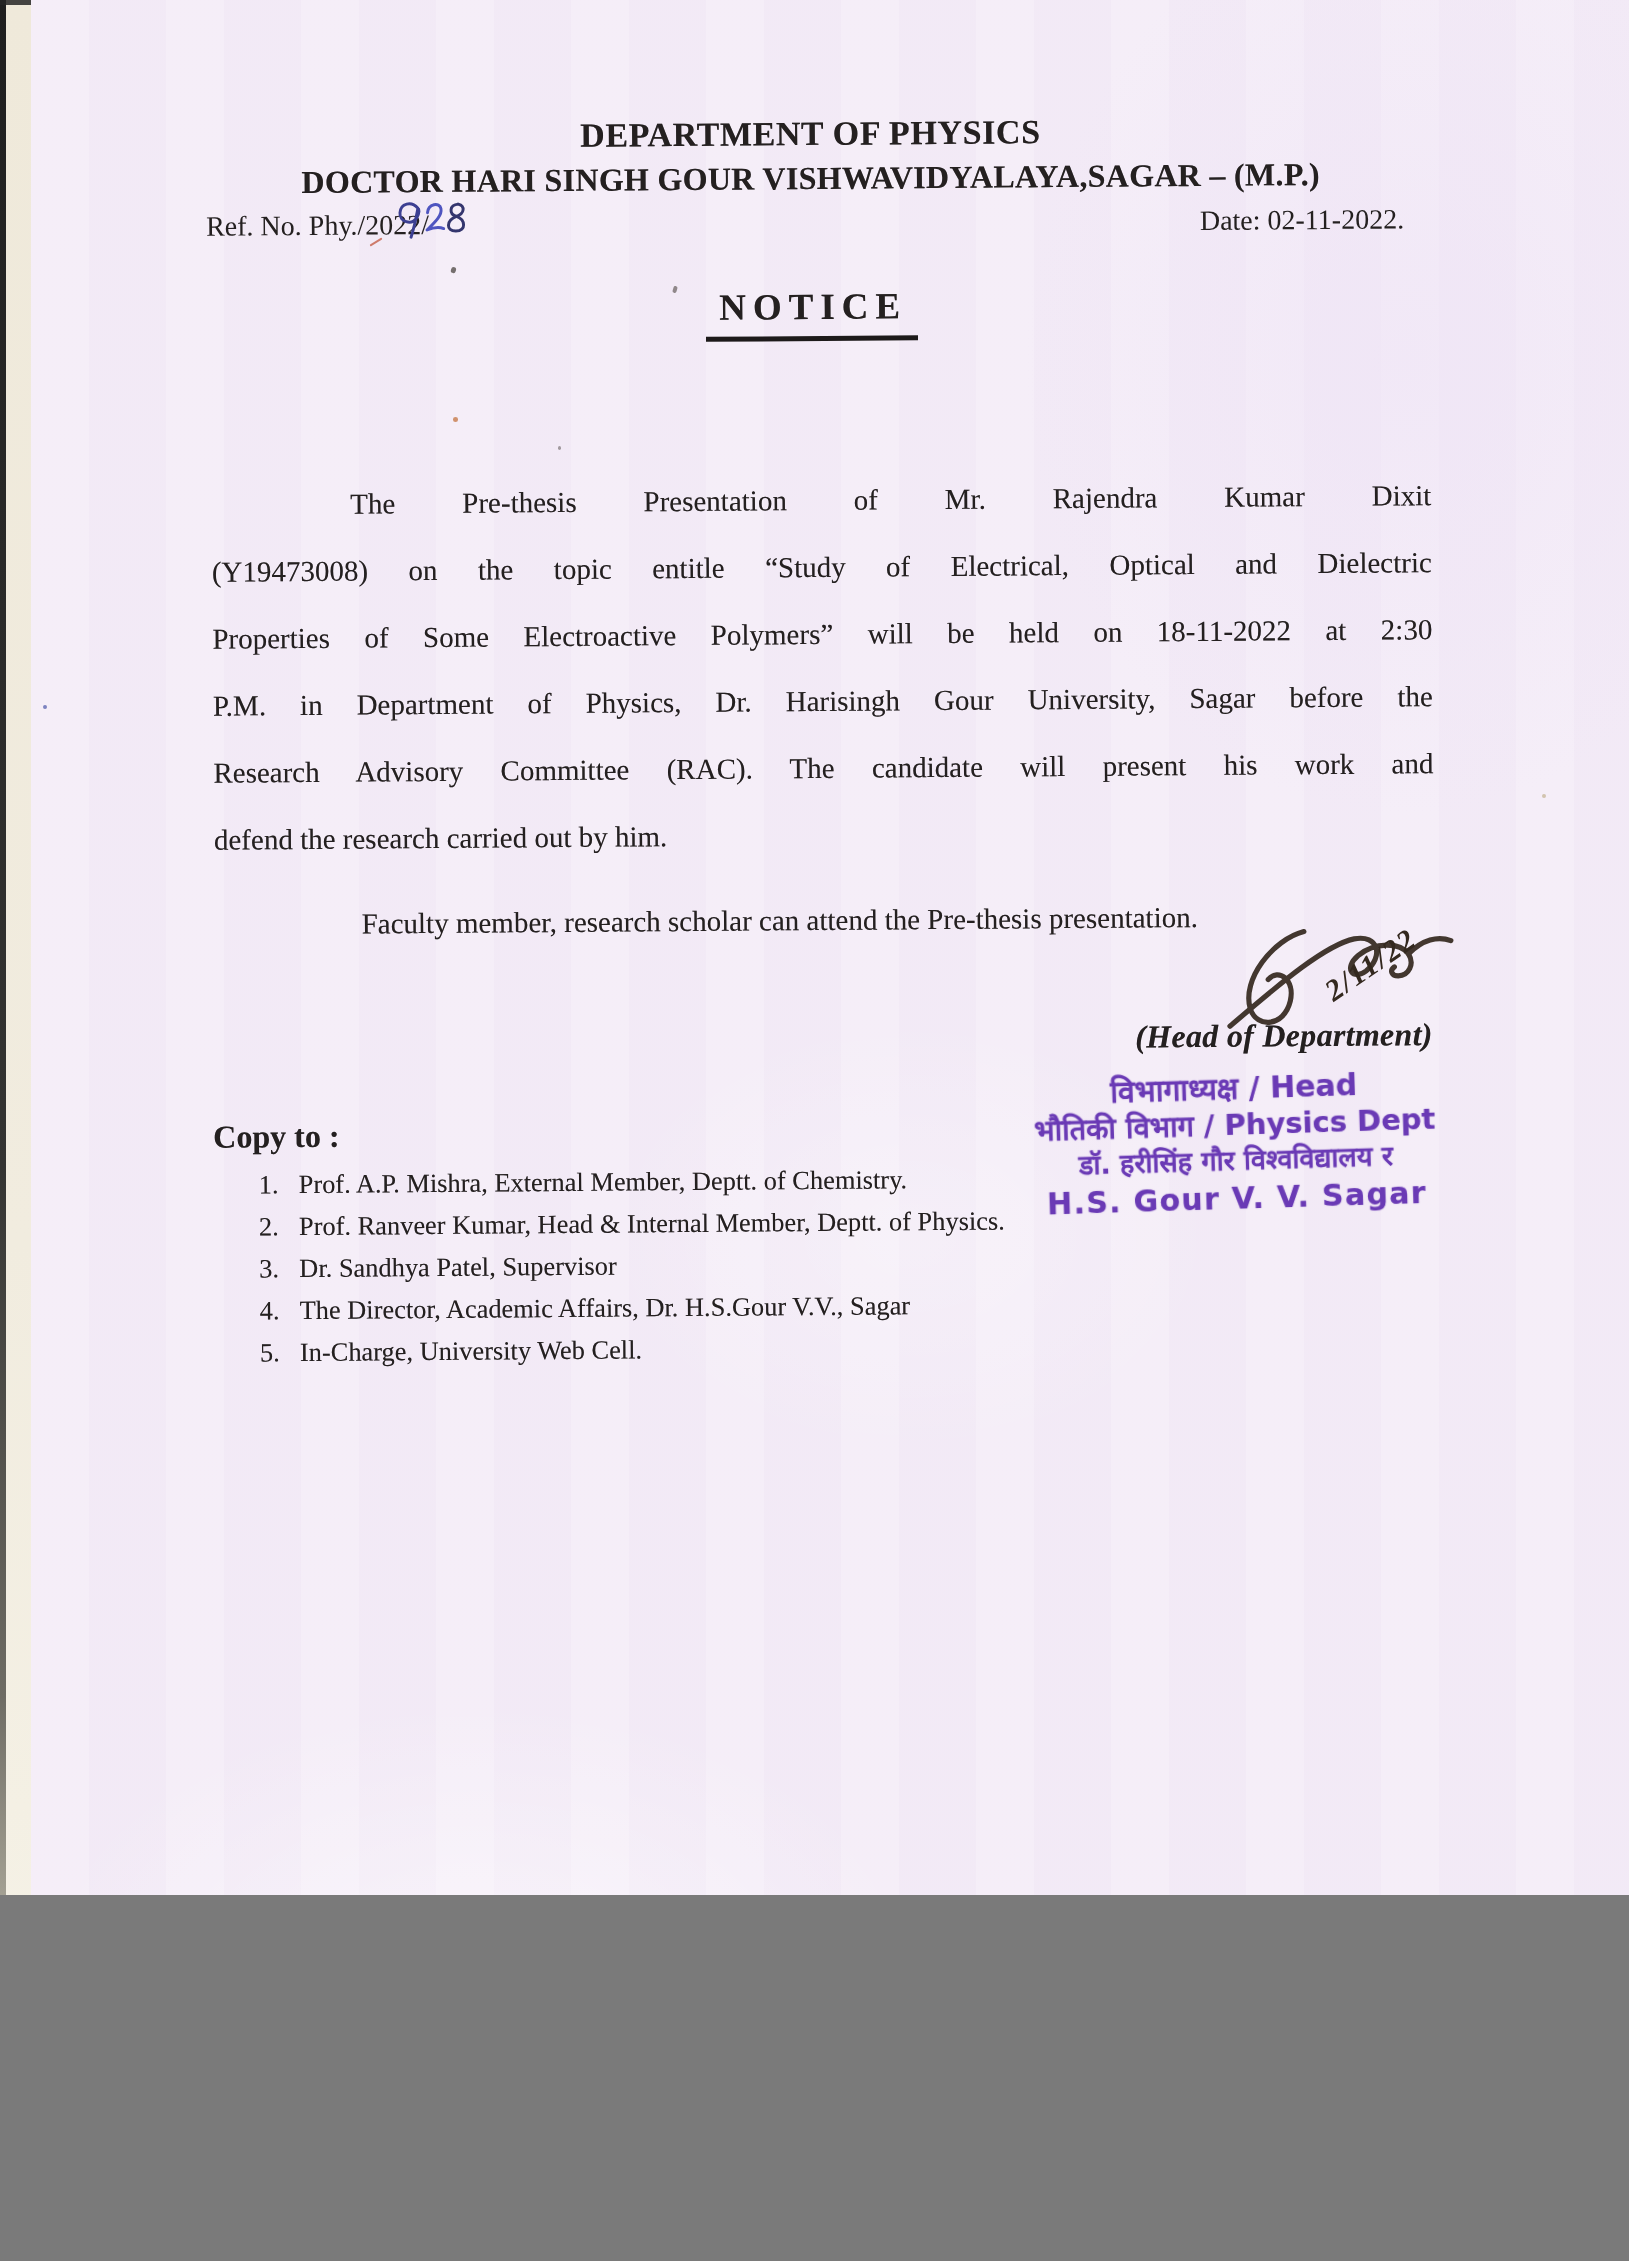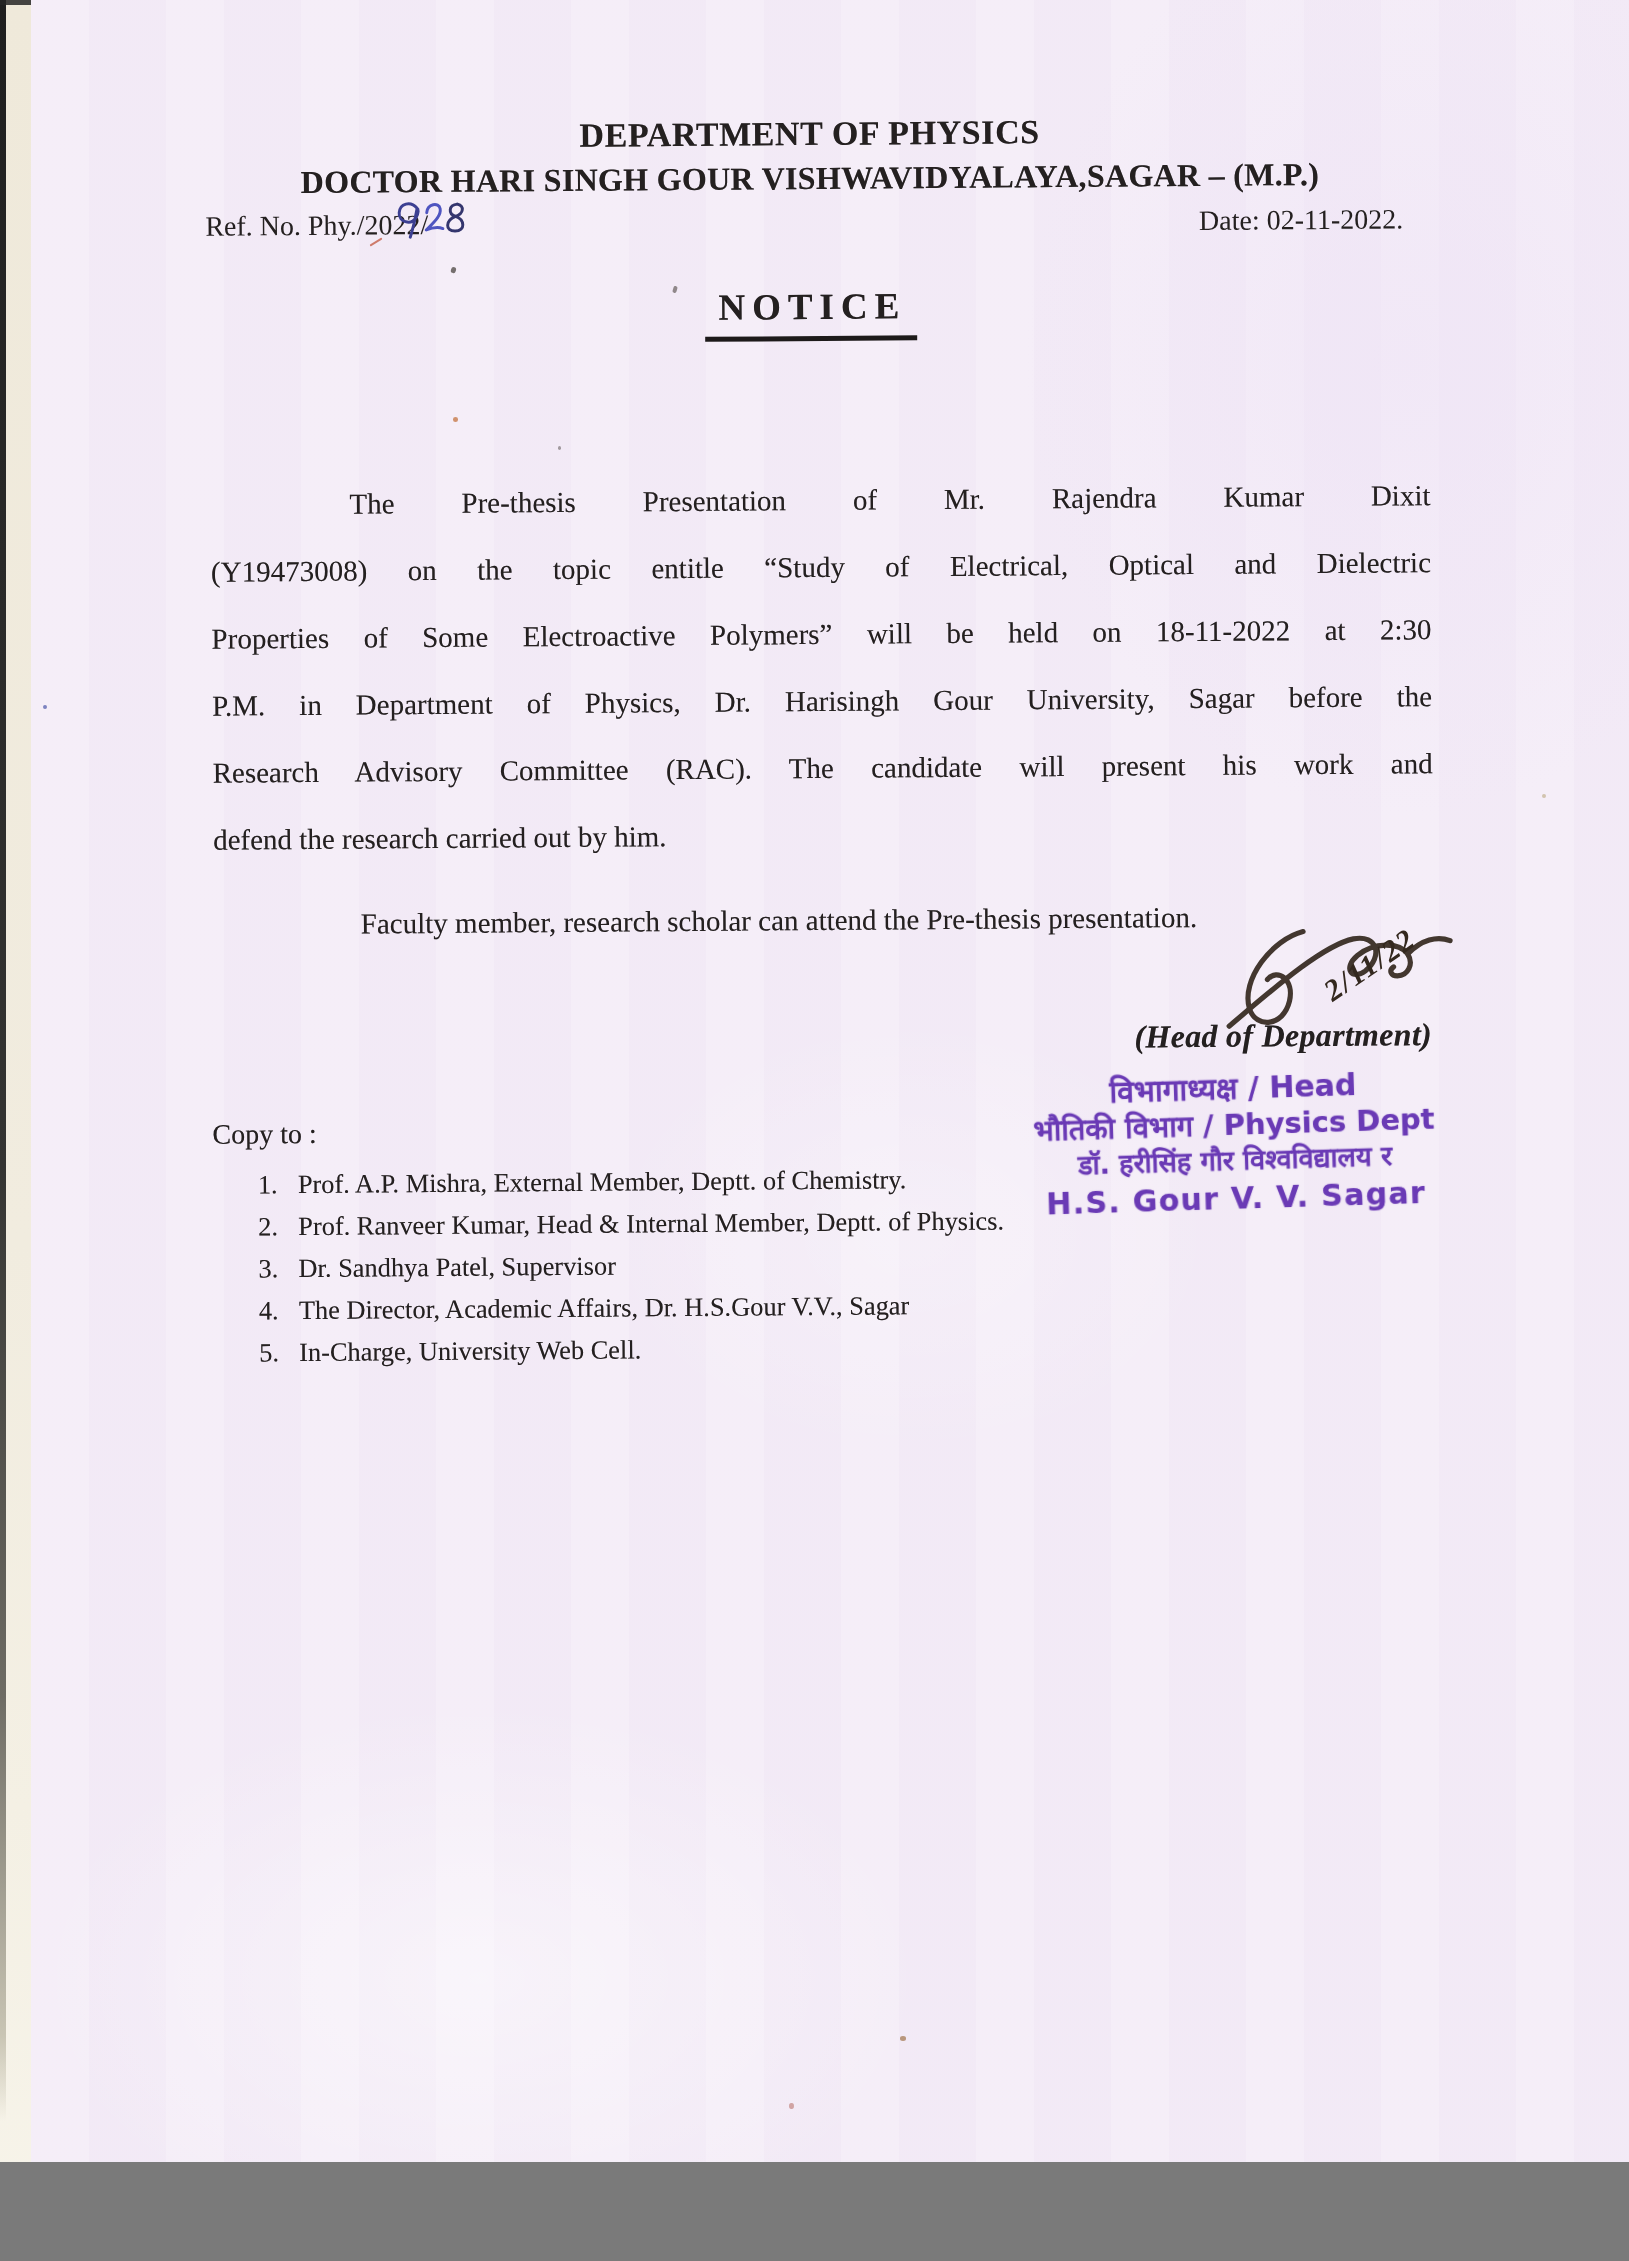--- a/index.html
+++ b/index.html
@@ -1,17 +1,17 @@
 <!DOCTYPE html>
 <html style="--paper: #f4ecf7; --ink: #242020; --blue-ink: #4a50b5; --stamp-purple: #6a3ab5; --signature-ink: #33281e;font-size:10.3px"><head>
 <meta charset="utf-8">
 <style>
   html,body { margin:0; padding:0; background:#7a7a7a; }
   .stage {
-    position:relative; width:1630px; height:2162px; overflow:hidden;
+    position:relative; width:1630px; height:1895px; overflow:hidden;
     background:#7dd3fc;
     font-family:"Liberation Serif","DejaVu Serif",serif;
     color:var(--ink,#242020);
   }
   
   .edge-cream { position:absolute; left:0; top:0; width:31px; height:2261px;
     background:linear-gradient(180deg,#efe9da 0%,#f1ecdf 55%,#f4f0e4 80%,#f7f4ea 100%); }
   .edge-dark { position:absolute; left:0; top:0; width:6.4px; height:2121px;
     background:linear-gradient(180deg,#1f1f1f 0%,#343432 55%,#6e6c64 80%,#c9c5b4 96%,rgba(201,197,180,0) 100%); }
   .edge-top { position:absolute; left:0; top:0; width:119px; height:4.5px; background:#262626; opacity:.85; }
@@ -62,21 +62,21 @@
 
   .stamp { position:absolute; left:1003px; top:1073px; width:458px; text-align:center;
     color:var(--stamp-purple,#6a3ab5); transform:rotate(-1.3deg);
     font-family:"DejaVu Sans","Liberation Sans",sans-serif; font-weight:bold;
     filter:blur(0.3px); text-shadow:0 0 1.3px rgba(106,58,181,.45); }
   .stamp .s1 { font-size:30px; line-height:37px; }
   .stamp .s2 { font-size:29px; line-height:36px; }
   .stamp .s3 { font-size:27px; line-height:36px; }
   .stamp .s4 { font-size:30px; line-height:39px; letter-spacing:1.3px; }
 
-  .copy-label { position:absolute; left:210px; top:1114px; font-size:28px; font-weight:normal;
+  .copy-label { position:absolute; left:210px; top:1114px; font-size:32px; font-weight:bold;
     text-shadow:0 0 0.6px rgba(25,22,22,.4); }
   .copy-list { position:absolute; left:255px; top:1159px; font-size:26.4px; }
   .copy-item { height:42px; line-height:42px; white-space:nowrap;
     text-shadow:0 0 0.6px rgba(28,25,25,.35); }
   .copy-item .num { display:inline-block; width:40px; }
 
   
   .speck { position:absolute; border-radius:50%; }
   .sp-a { left:453px; top:417px; width:5.2px; height:4.5px; background:#c77b4a; opacity:.8; }
   .sp-b { left:451px; top:267px; width:4.5px; height:5.8px; background:#4a4440; opacity:.75; transform:rotate(18deg); }

